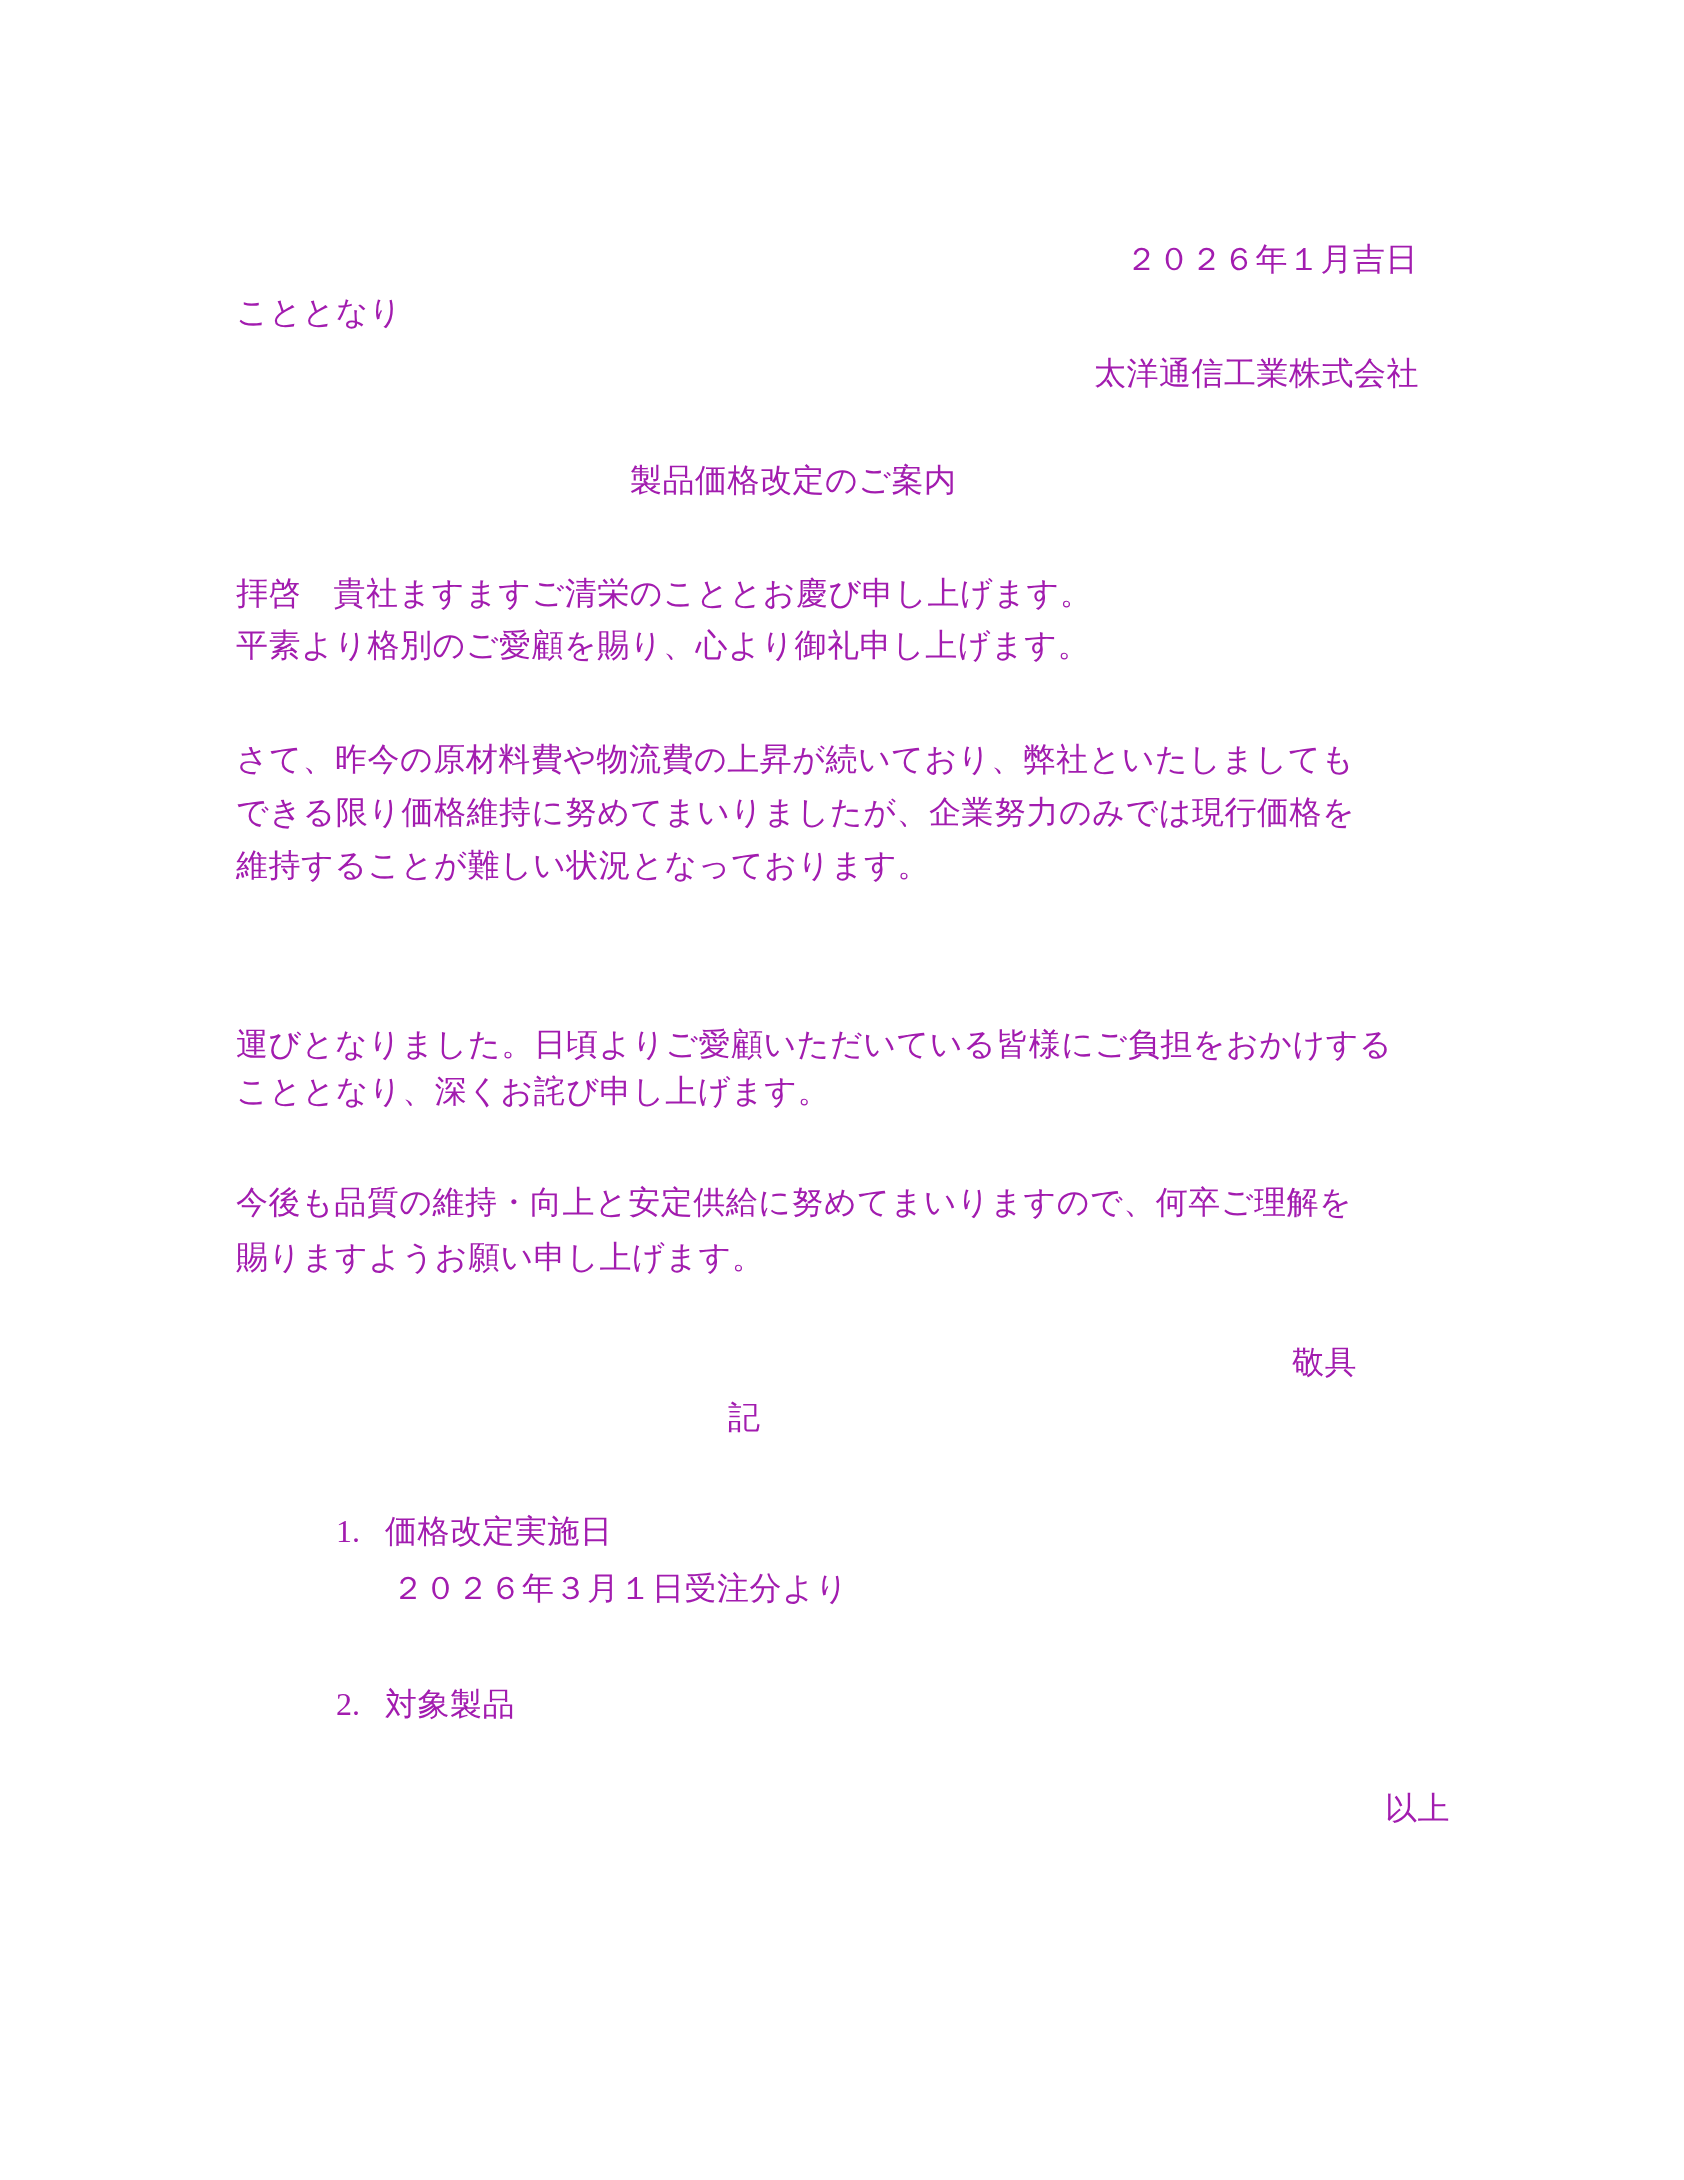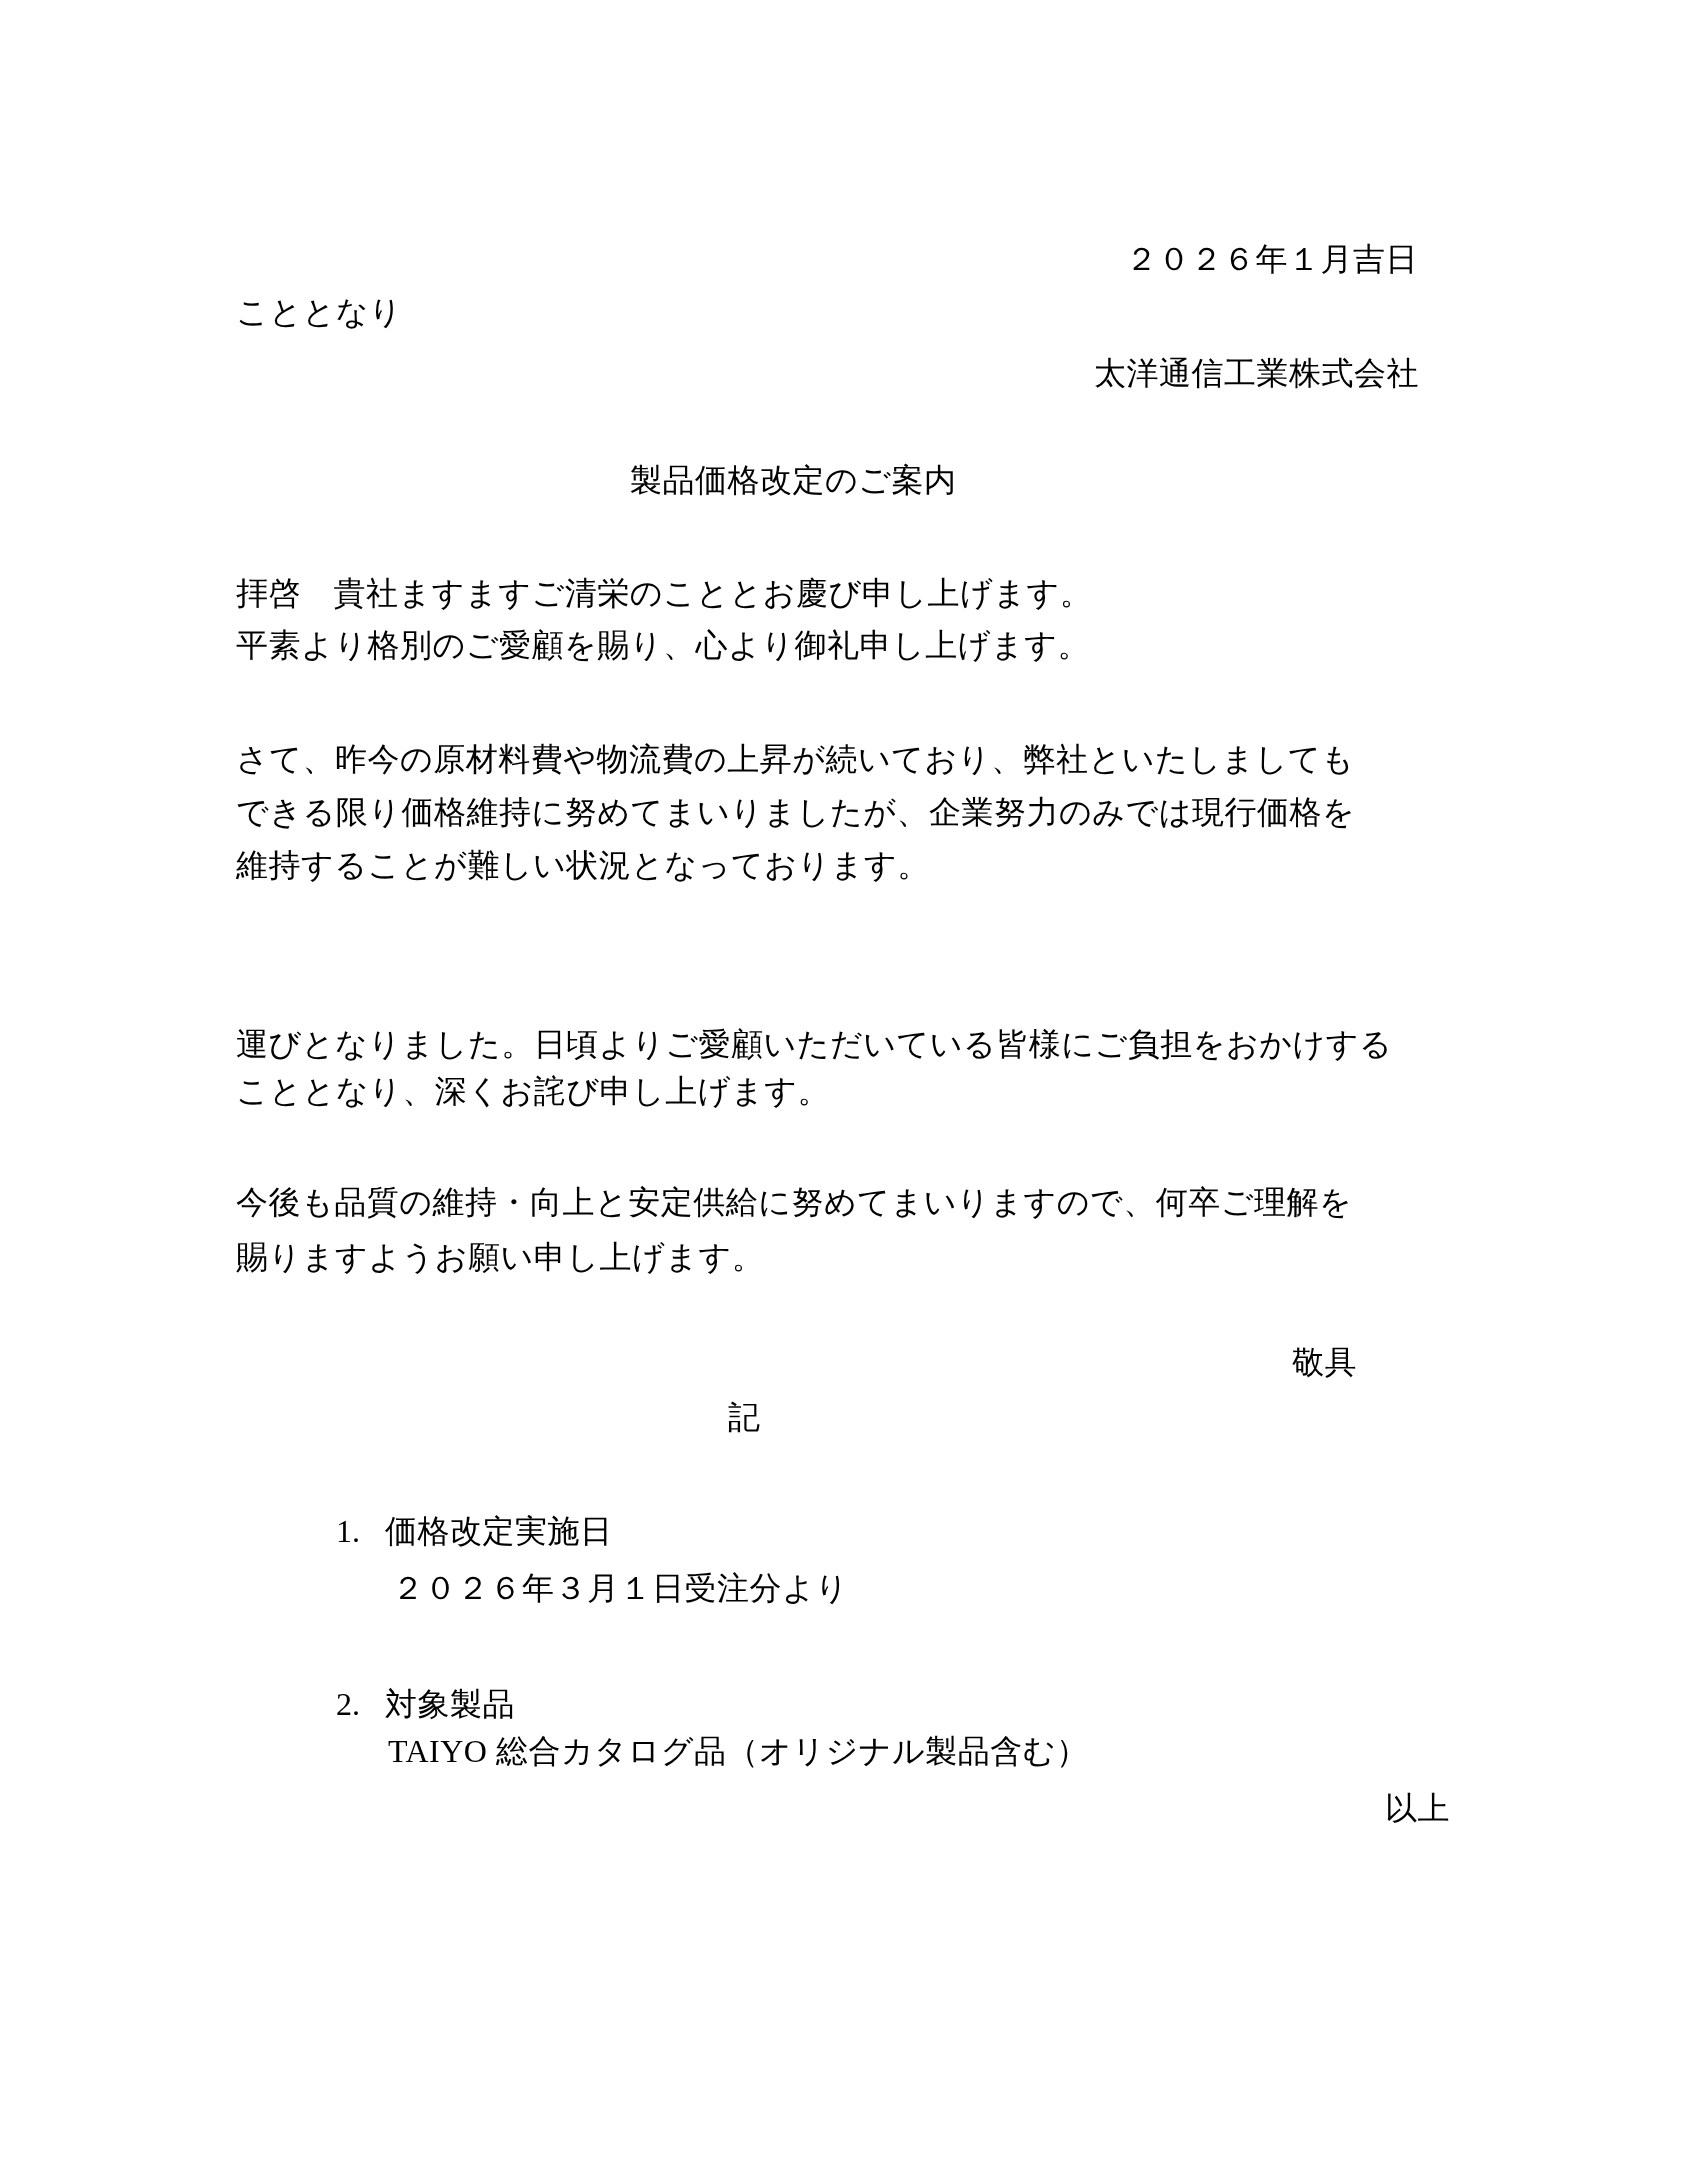--- a/index.html
+++ b/index.html
@@ -15,21 +15,21 @@
     font-family: "Liberation Serif", "DejaVu Serif", serif;
     color: #111111;
     overflow: hidden;
   }
   .ln {
     position: absolute;
     font-size: 32px;
     line-height: 1;
     letter-spacing: 0.5px;
     white-space: nowrap;
-    color: #000000;
+    color: #a21caf;
   }
   
   .pos-date      { top: 243px;  right: 267px; }
   .pos-recipient { top: 296px;  left: 236px; }
   .pos-sender    { top: 357px;  right: 266px; }
   .pos-title     { top: 464px;  left: 630px; }
 
   .pos-p1l1 { top: 577px;  left: 236px; }
   .pos-p1l2 { top: 629px;  left: 236px; }
 
@@ -91,18 +91,17 @@
   <div class="ln pos-ki">記</div>
 
   <div class="ln pos-item1">
     <span class="item-num">1.</span><span>価格改定実施日</span>
   </div>
   <div class="ln pos-item1-detail">２０２６年３月１日受注分より</div>
 
   <div class="ln pos-item2">
     <span class="item-num">2.</span><span>対象製品</span>
   </div>
-  <div class="ln pos-item2-detail">TAIYO 総合カタログ品（オリジナル製品含む）</div>
 
   <div class="ln pos-ijou">以上</div>
 
 </div>
 
 
 </body></html>

